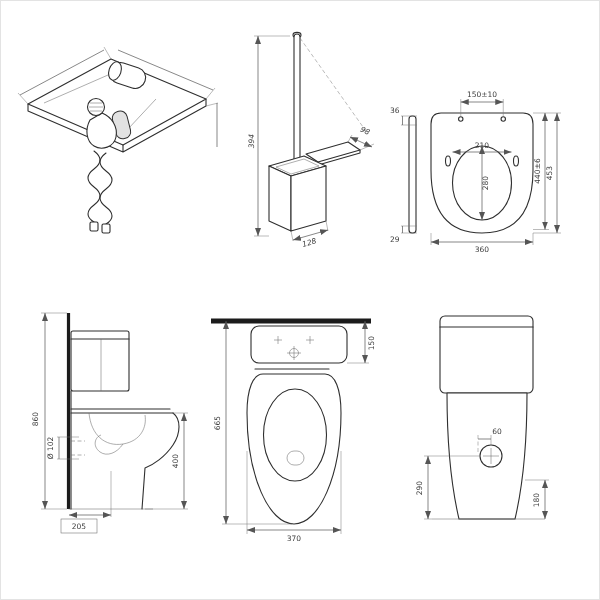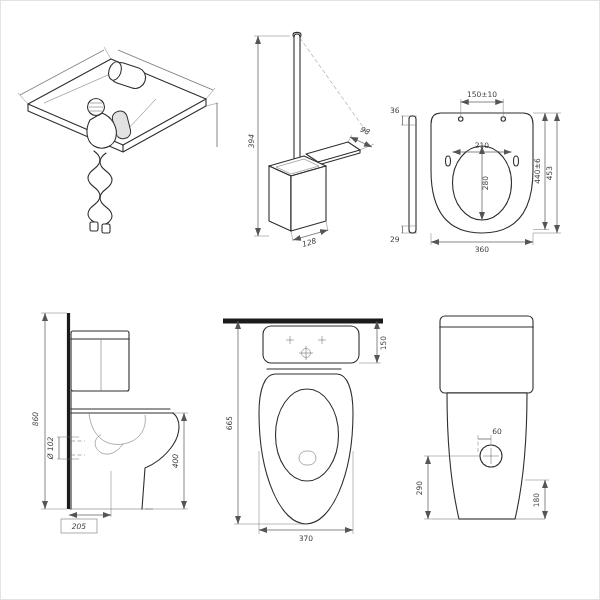--- a/index.html
+++ b/index.html
@@ -162,21 +162,21 @@
       </g>
       <g>
         <line class="ext" x1="42" y1="147" x2="42" y2="159"></line>
         <line class="ext" x1="144" y1="147" x2="144" y2="159"></line>
         <line class="dim" x1="42" y1="156" x2="144" y2="156" marker-start="url(#ar3)" marker-end="url(#ar3)"></line>
         <text class="lbl" x="93" y="166" text-anchor="middle">360</text>
       </g>
     </svg>
   </div>
 
-  <div class="panel" style="left:20px;top:300px;width:195px;height:250px;font-style:italic;">
+  <div class="panel" style="left:20px;top:300px;width:195px;height:250px;">
     <svg width="195" height="250" viewBox="0 0 195 250">
       <defs>
         <marker id="ar4" markerWidth="9" markerHeight="8" refX="8" refY="3" orient="auto-start-reverse" markerUnits="userSpaceOnUse">
           <path d="M0,0 L8,3 L0,6 Z" fill="#555"></path>
         </marker>
       </defs>
       <g>
         <line class="thick" x1="47.5" y1="12" x2="47.5" y2="208"></line>
         <line class="thin" x1="47.5" y1="208" x2="132" y2="208"></line>
       </g>
@@ -215,21 +215,21 @@
       </g>
       <g>
         <line class="ext" x1="90" y1="170" x2="90" y2="216"></line>
         <line class="dim" x1="48" y1="214" x2="90" y2="214" marker-start="url(#ar4)" marker-end="url(#ar4)"></line>
         <rect class="thin" x="40" y="218" width="36" height="14" fill="#fff"></rect>
         <text class="lbl" x="58" y="228" text-anchor="middle">205</text>
       </g>
     </svg>
   </div>
 
-  <div class="panel" style="left:208px;top:300px;width:195px;height:252px;">
+  <div class="panel" style="left:196px;top:300px;width:195px;height:252px;">
     <svg width="195" height="252" viewBox="0 0 195 252">
       <defs>
         <marker id="ar5" markerWidth="9" markerHeight="8" refX="8" refY="3" orient="auto-start-reverse" markerUnits="userSpaceOnUse">
           <path d="M0,0 L8,3 L0,6 Z" fill="#555"></path>
         </marker>
       </defs>
       <g>
         <line class="wallbar" x1="14" y1="20" x2="174" y2="20"></line>
       </g>
       <g>

